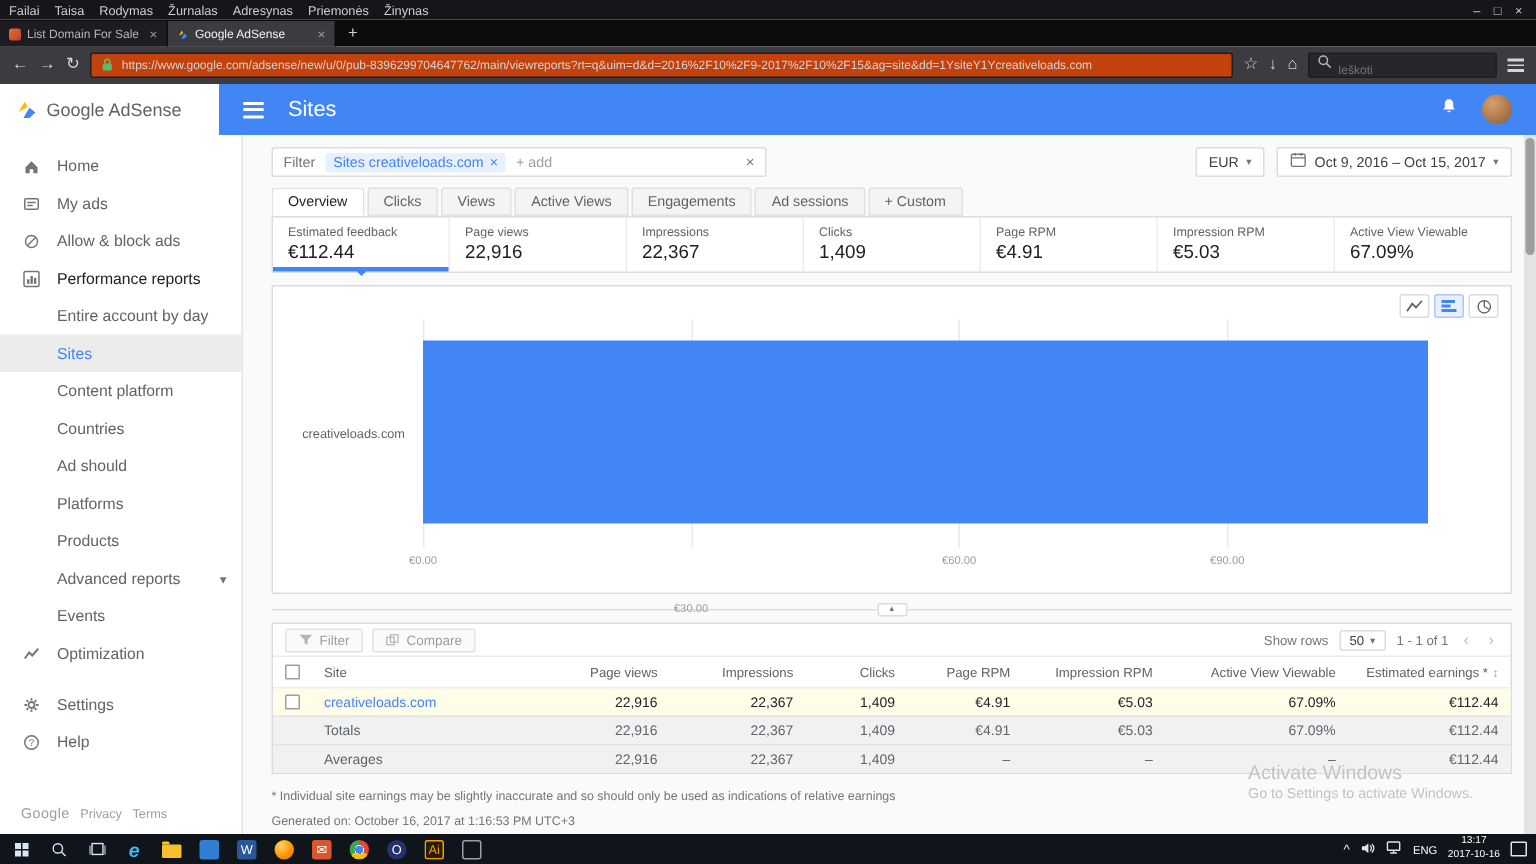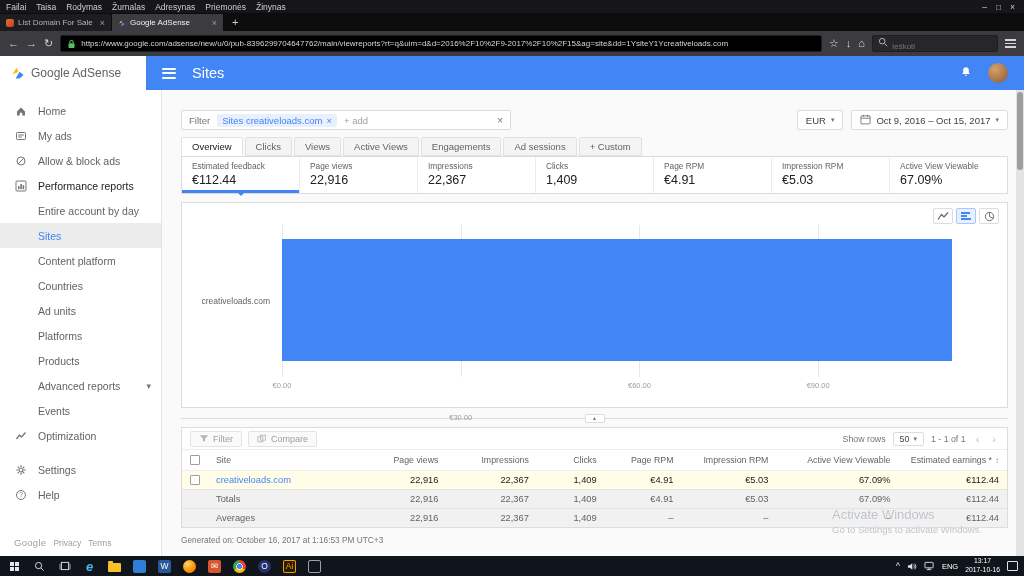--- a/index.html
+++ b/index.html
@@ -14,21 +14,21 @@
   .tabbar{height:18px;background:#0c0c0d;display:flex;align-items:flex-end;flex:none}
   .tab{height:17px;width:112px;display:flex;align-items:center;gap:4px;padding:0 6px;font-size:8px;color:#b5b5b5;background:#1d1d21;border-right:1px solid #0c0c0d}
   .tab.active{background:#3b3b40;color:#f2f2f2}
   .fav{width:8px;height:8px;border-radius:2px;flex:none;display:flex;align-items:center;justify-content:center}
   .fav1{background:linear-gradient(135deg,#e57029,#c33d2e)}
   .tab-title{flex:1;white-space:nowrap;overflow:hidden;text-overflow:ellipsis}
   .tab-close{font-size:9px;color:#9a9a9a}
   .newtab{color:#cfcfcf;font-size:11px;padding:0 8px;align-self:center}
   .navbar{height:25px;background:#3b3b40;display:flex;align-items:center;gap:7px;padding:0 8px;flex:none}
   .nav-glyph{color:#d5d5d5;font-size:11px;line-height:1}
-  .urlbox{flex:1;height:17px;background:#000000;border:1px solid #1e1e22;border-radius:2px;display:flex;align-items:center;gap:5px;padding:0 6px;min-width:0}
+  .urlbox{flex:1;height:17px;background:#c2410c;border:1px solid #1e1e22;border-radius:2px;display:flex;align-items:center;gap:5px;padding:0 6px;min-width:0}
   .url-text{color:#d6d6d6;font-size:8px;white-space:nowrap;overflow:hidden;text-overflow:ellipsis;flex:1;min-width:0}
   .searchbox{width:126px;height:17px;background:#27272b;border:1px solid #1e1e22;border-radius:2px;display:flex;align-items:flex-end;gap:4px;padding:0 5px}
   .searchbox input{background:transparent;border:none;outline:none;color:#cfcfcf;font-size:8px;width:100%;font-family:inherit}
   .hamburger{width:11px;display:flex;flex-direction:column;gap:2px}
   .hamburger i{height:1.5px;background:#d5d5d5;display:block}
 
   
   .appheader{height:34px;display:flex;flex:none}
   .logo-area{width:146px;background:#fff;display:flex;align-items:center;gap:5px;padding:0 10px;flex:none}
   .logo-text{font-size:12px;color:#5f6368;white-space:nowrap}
@@ -46,21 +46,21 @@
   .sb-icon{position:absolute;left:14px;width:13px;height:13px;display:flex;align-items:center;justify-content:center}
   .sb-item.selected{background:#ececec;color:#4285f4}
   .sb-item.strong{color:#202124}
   .sb-chevron{position:absolute;right:10px;color:#757575;font-size:9px}
   .sb-gap{height:9px;flex:none}
   .sb-footer{margin-top:auto;padding:6px 14px 8px;display:flex;gap:7px;align-items:baseline}
   .sb-google{font-size:9.5px;color:#9e9e9e;letter-spacing:.3px}
   .sb-flink{font-size:8.5px;color:#9e9e9e}
 
   
-  .main{flex:1;min-width:0;position:relative;background:#fafafa;padding:20px 8px 0 19px;display:flex;flex-direction:column}
+  .main{flex:1;min-width:0;position:relative;background:#fafafa;padding:8px 8px 0 19px;display:flex;flex-direction:column}
   .filter-row{display:flex;align-items:center;gap:8px;height:20px;flex:none}
   .filterbox{width:330px;height:20px;background:#fff;border:1px solid #dadce0;border-radius:2px;display:flex;align-items:center;gap:7px;padding:0 7px}
   .filter-label{font-size:9.5px;color:#757575}
   .chip{display:flex;align-items:center;gap:4px;background:#e8f0fe;border-radius:2px;padding:1px 5px;font-size:9.5px;color:#4285f4}
   .chip-x{font-size:9.5px;color:#4285f4}
   .addlbl{font-size:9.5px;color:#9e9e9e}
   .clear-x{margin-left:auto;color:#757575;font-size:10px}
   .pickbox{height:20px;background:#fff;border:1px solid #dadce0;border-radius:2px;display:flex;align-items:center;gap:5px;padding:0 8px;font-size:9.5px;color:#3c4043;white-space:nowrap}
   .eurbox{margin-left:auto}
   .caret{font-size:7px;color:#757575}
@@ -279,21 +279,21 @@
       <div class="sb-item selected">
         <span>Sites</span>
       </div>
       <div class="sb-item">
         <span>Content platform</span>
       </div>
       <div class="sb-item">
         <span>Countries</span>
       </div>
       <div class="sb-item">
-        <span>Ad units</span>
+        <span>Ad should</span>
       </div>
       <div class="sb-item">
         <span>Platforms</span>
       </div>
       <div class="sb-item">
         <span>Products</span>
       </div>
       <div class="sb-item">
         <span>Advanced reports</span>
         <span class="sb-chevron">▾</span>
@@ -517,20 +517,21 @@
           <span class="td num sum">22,916</span>
           <span class="td num sum">22,367</span>
           <span class="td num sum">1,409</span>
           <span class="td num sum">–</span>
           <span class="td num sum">–</span>
           <span class="td num sum">–</span>
           <span class="td num sum">€112.44</span>
         </div>
       </div>
 
+      <div class="footnote">* Individual site earnings may be slightly inaccurate and so should only be used as indications of relative earnings</div>
       <div class="generated">Generated on:  October 16, 2017 at 1:16:53 PM UTC+3</div>
 
       <div class="watermark">
         <div class="wm1">Activate Windows</div>
         <div class="wm2">Go to Settings to activate Windows.</div>
       </div>
     </main>
 
     <div class="page-scroll">
       <div class="page-thumb"></div>

